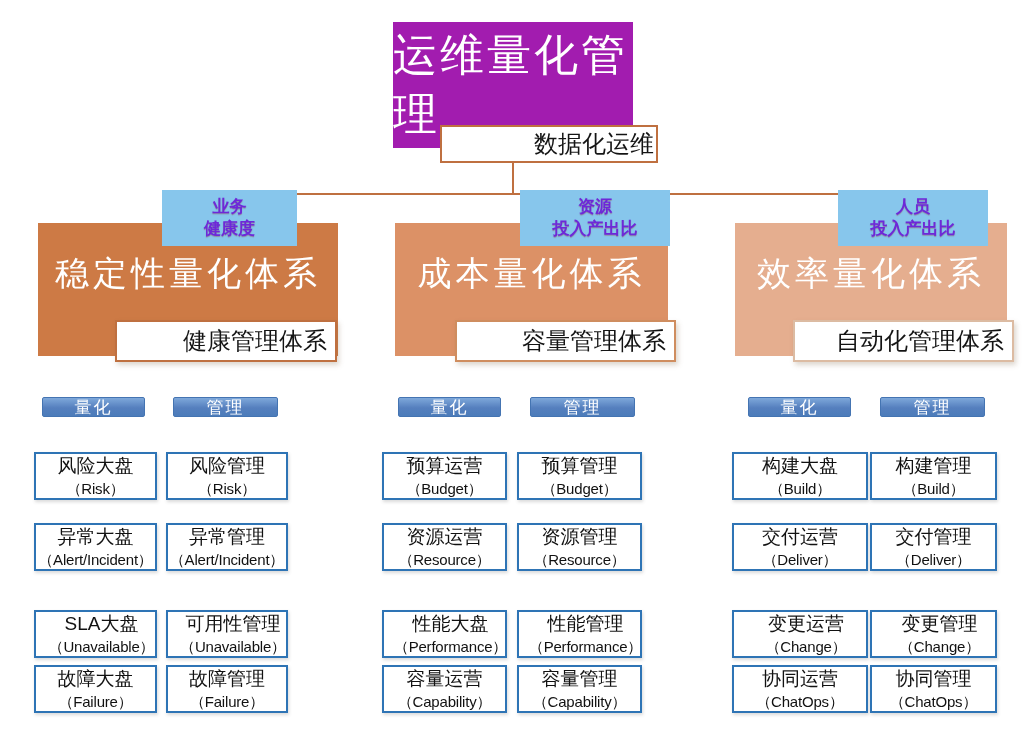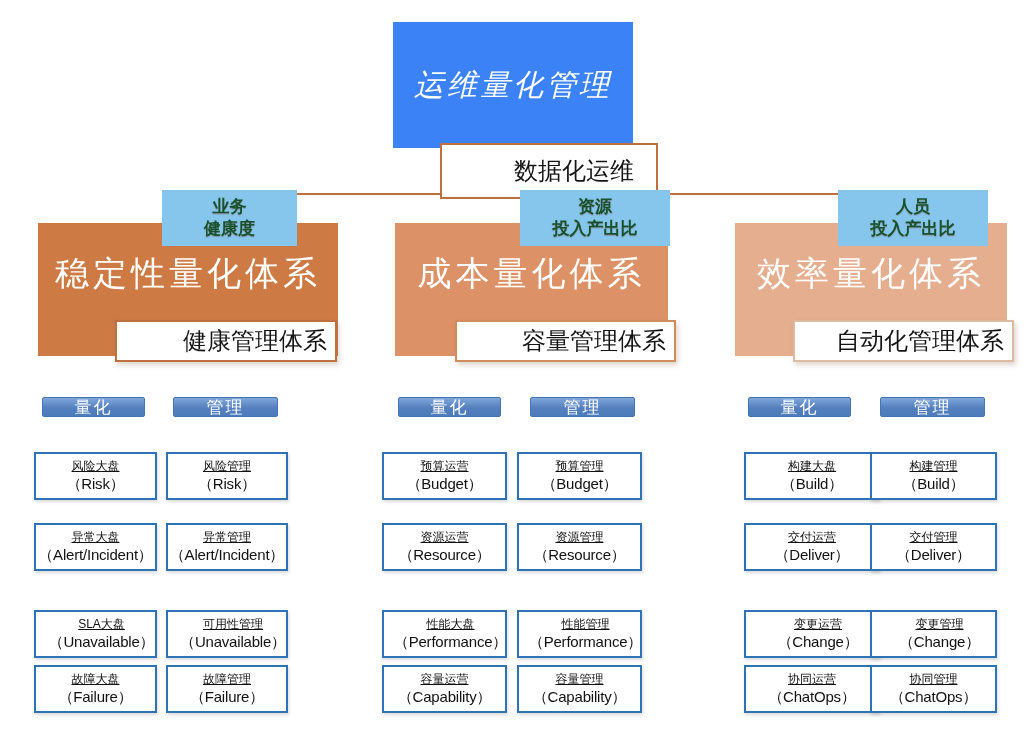--- a/index.html
+++ b/index.html
@@ -8,31 +8,31 @@
     font-family:"Liberation Sans","DejaVu Sans",sans-serif;overflow:hidden;
   }
   .canvas *{box-sizing:border-box;}
 
   
   .vline{position:absolute;left:512px;top:161px;width:2px;height:33px;background:#bf7040;z-index:1;}
   .hline{position:absolute;left:229px;top:193px;width:684px;height:2px;background:#bf7040;z-index:1;}
 
   
   .root-box{
-    position:absolute;left:393px;top:22px;width:240px;height:126px;background:#3b82f6;
-    color:#fff;font-size:30px;letter-spacing:3px;display:flex;align-items:center;justify-content:center;z-index:2;font-style:italic;
+    position:absolute;left:393px;top:22px;width:240px;height:126px;background:#a21caf;
+    color:#fff;font-size:44px;letter-spacing:3px;display:flex;align-items:center;justify-content:center;z-index:2;
   }
   .root-sub{
-    position:absolute;left:440px;top:125px;width:218px;height:56px;background:#fff;border:2px solid #bf7040;
-    color:#141414;font-size:24px;display:flex;align-items:center;justify-content:flex-end;padding-right:22px;z-index:4;margin-top:18px;
+    position:absolute;left:440px;top:125px;width:218px;height:38px;background:#fff;border:2px solid #bf7040;
+    color:#141414;font-size:24px;display:flex;align-items:center;justify-content:flex-end;padding-right:2px;z-index:4;
   }
 
   
   .branch{
-    position:absolute;top:190px;height:56px;background:#87c6ec;color:#14532d;font-weight:bold;font-size:17px;
+    position:absolute;top:190px;height:56px;background:#87c6ec;color:#6d28d9;font-weight:bold;font-size:17px;
     text-align:center;display:flex;flex-direction:column;justify-content:center;line-height:1.3;z-index:5;
     text-shadow:0 1px 1px rgba(150,35,25,0.35);
   }
   .branch.b1{left:162px;width:135px;}
   .branch.b2{left:497px;width:150px;margin-left:23px;}
   .branch.b3{left:838px;width:150px;}
 
   
   .main-box{
     position:absolute;top:223px;height:133px;color:#fff;display:flex;justify-content:center;
@@ -61,25 +61,25 @@
   .pill.q1{left:42px;width:103px;}  .pill.g1{left:173px;width:105px;}
   .pill.q2{left:398px;width:103px;} .pill.g2{left:530px;width:105px;}
   .pill.q3{left:748px;width:103px;} .pill.g3{left:880px;width:105px;}
 
   
   .cell{
     position:absolute;height:48px;background:#fff;border:2px solid #2e74b5;color:#111;
     display:flex;flex-direction:column;align-items:center;justify-content:center;line-height:1.35;z-index:2;
     box-shadow:1px 2px 3px rgba(110,110,110,0.25);
   }
-  .cell .cn{font-size:12px;white-space:nowrap;text-decoration:underline;}
+  .cell .cn{font-size:19px;white-space:nowrap;}
   .cell .en{font-size:15px;white-space:nowrap;letter-spacing:-0.2px;}
   .cL1{left:34px;width:123px;}  .cR1{left:166px;width:122px;}
   .cL2{left:382px;width:125px;} .cR2{left:517px;width:125px;}
-  .cL3{left:732px;width:136px;margin-left:12px;} .cR3{left:870px;width:127px;}
+  .cL3{left:732px;width:136px;} .cR3{left:870px;width:127px;}
   .r1{top:452px;} .r2{top:523px;} .r3{top:610px;padding-left:12px;} .r4{top:665px;}
 </style>
 </head>
 <body>
 
 <div class="canvas">
 
   <div class="vline"></div>
   <div class="hline"></div>
 

